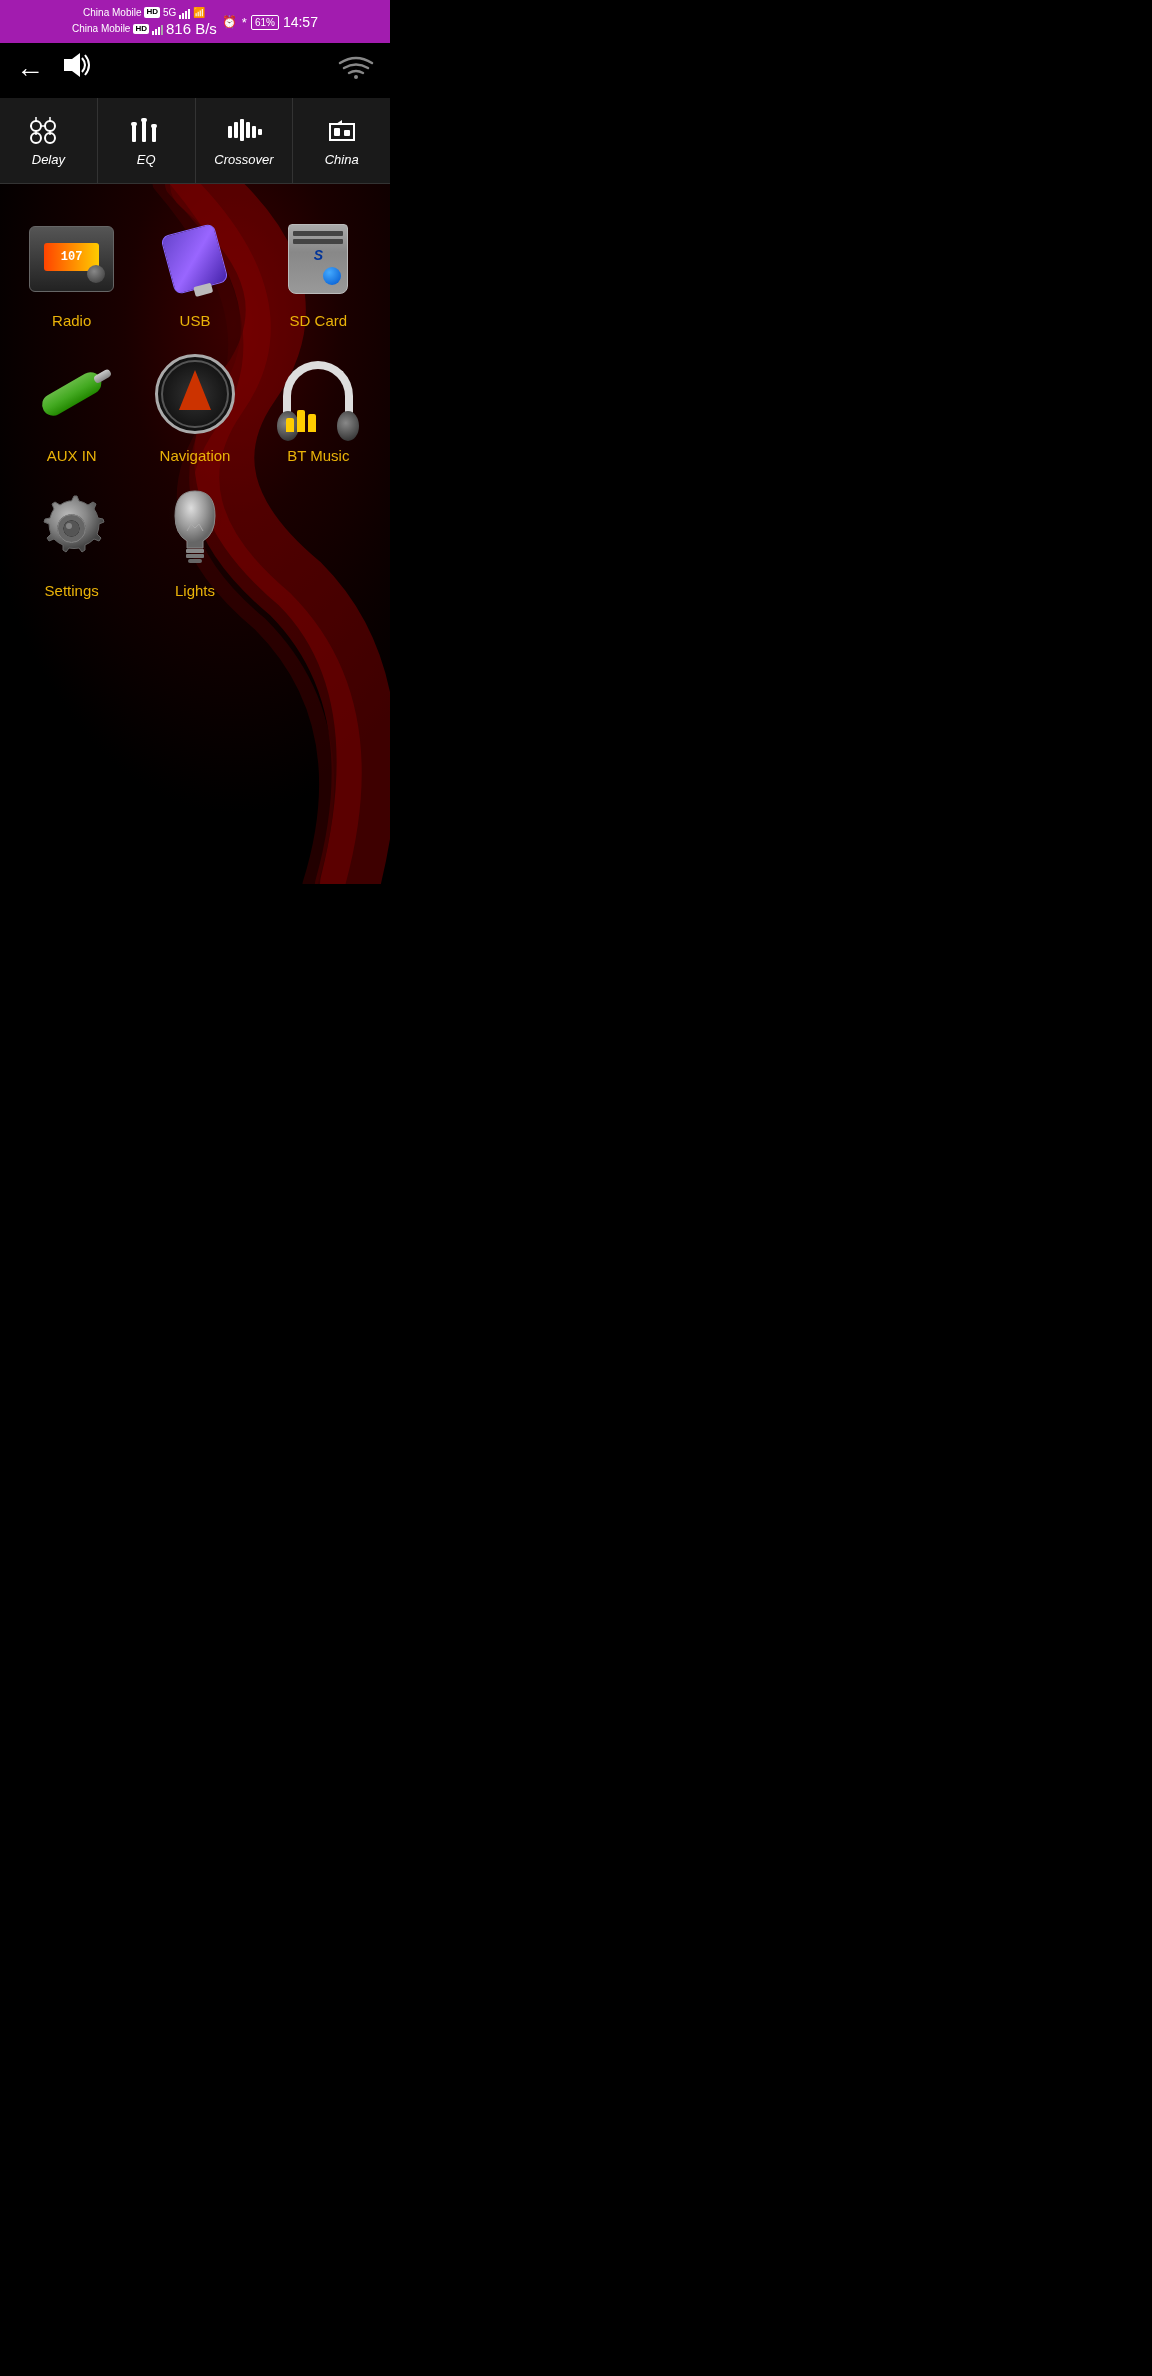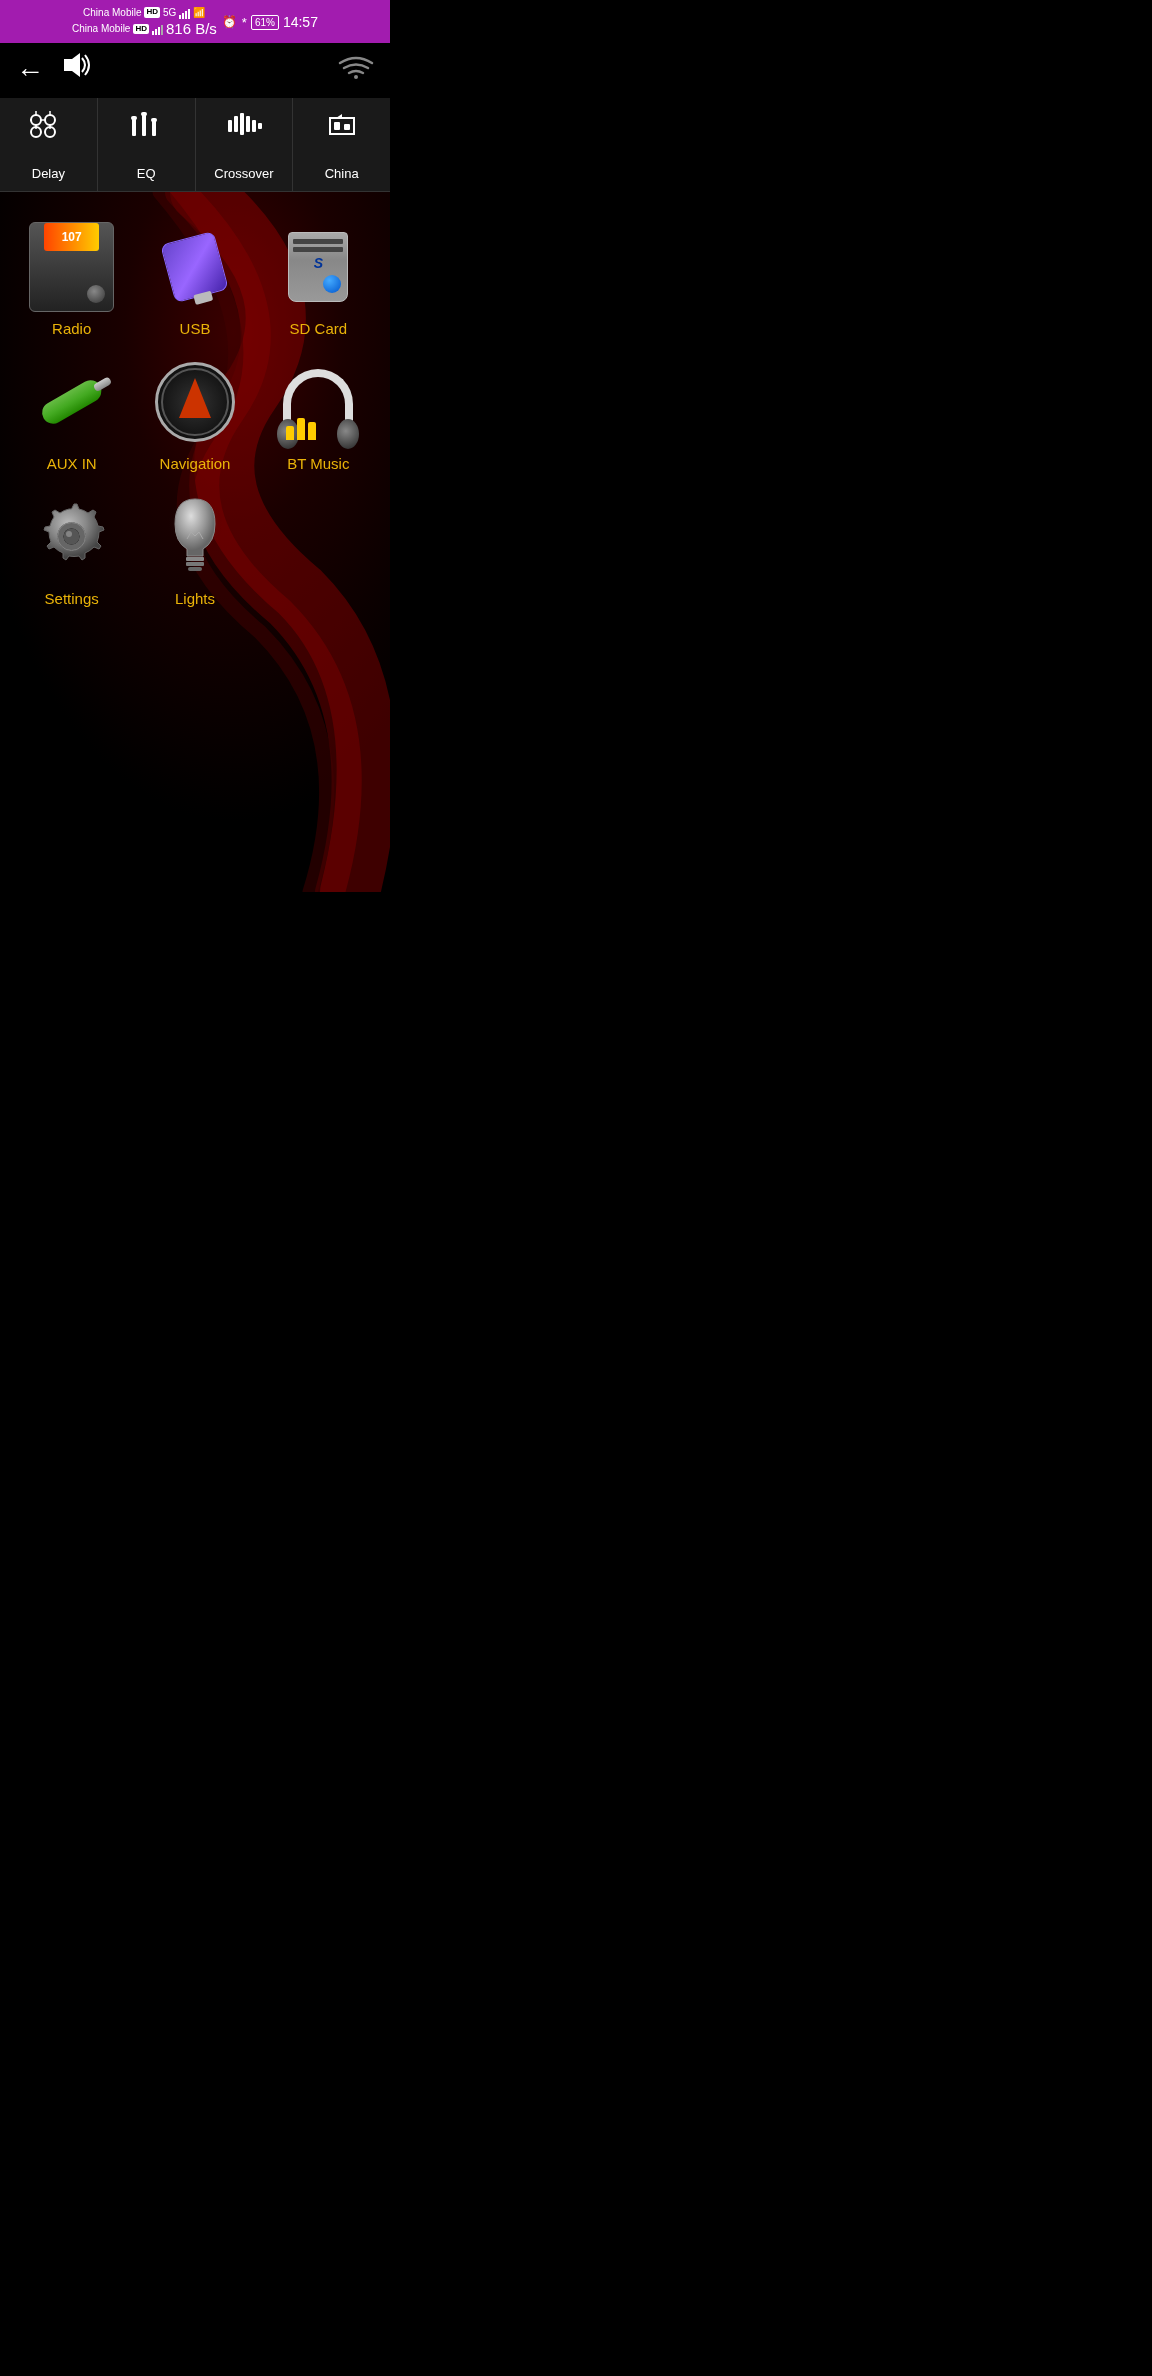--- a/index.html
+++ b/index.html
@@ -104,24 +104,25 @@
       display: flex;
       background: #1a1a1a;
       border-bottom: 1px solid #333;
     }
     .tab-item {
       flex: 1;
       display: flex;
       flex-direction: column;
       align-items: center;
       justify-content: center;
-      padding: 10px 4px;
-      gap: 20px;
+      padding: 16px 4px;
+      gap: 0;
       cursor: pointer;
       border-right: 1px solid #333;
+      font-style: italic;
     }
     .tab-item:last-child { border-right: none; }
     .tab-icon {
       font-size: 22px;
       color: #fff;
     }
     .tab-label {
       font-size: 13px;
       color: #fff;
     }
@@ -171,28 +172,30 @@
     .app-label {
       font-size: 15px;
       color: #eab308;
       text-align: center;
     }
 
     
     
     .icon-radio {
       width: 85px;
-      height: 90px;
+      height: 66px;
       background: linear-gradient(180deg, #555 0%, #222 100%);
       border-radius: 6px;
       position: relative;
       display: flex;
       flex-direction: column;
       align-items: center;
+      justify-content: center;
       border: 1px solid #666;
+      font-family: Liberation Mono, monospace;
     }
     .icon-radio .screen {
       width: 55px;
       height: 28px;
       background: linear-gradient(90deg, #ff4400, #ff8800, #ffcc00);
       border-radius: 3px;
       display: flex;
       align-items: center;
       justify-content: center;
       font-size: 12px;

